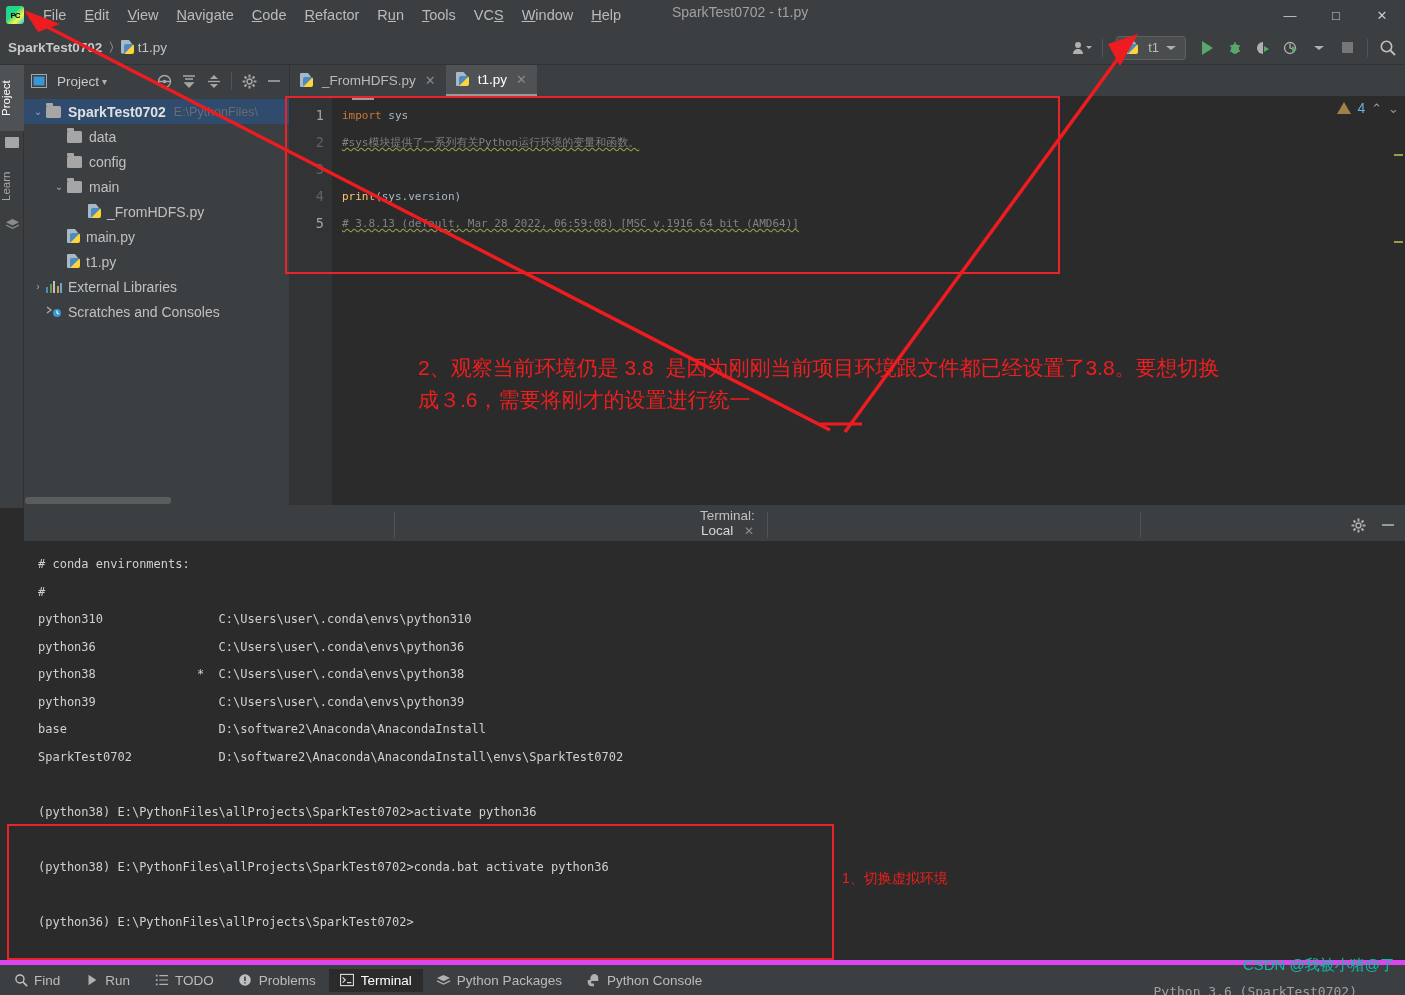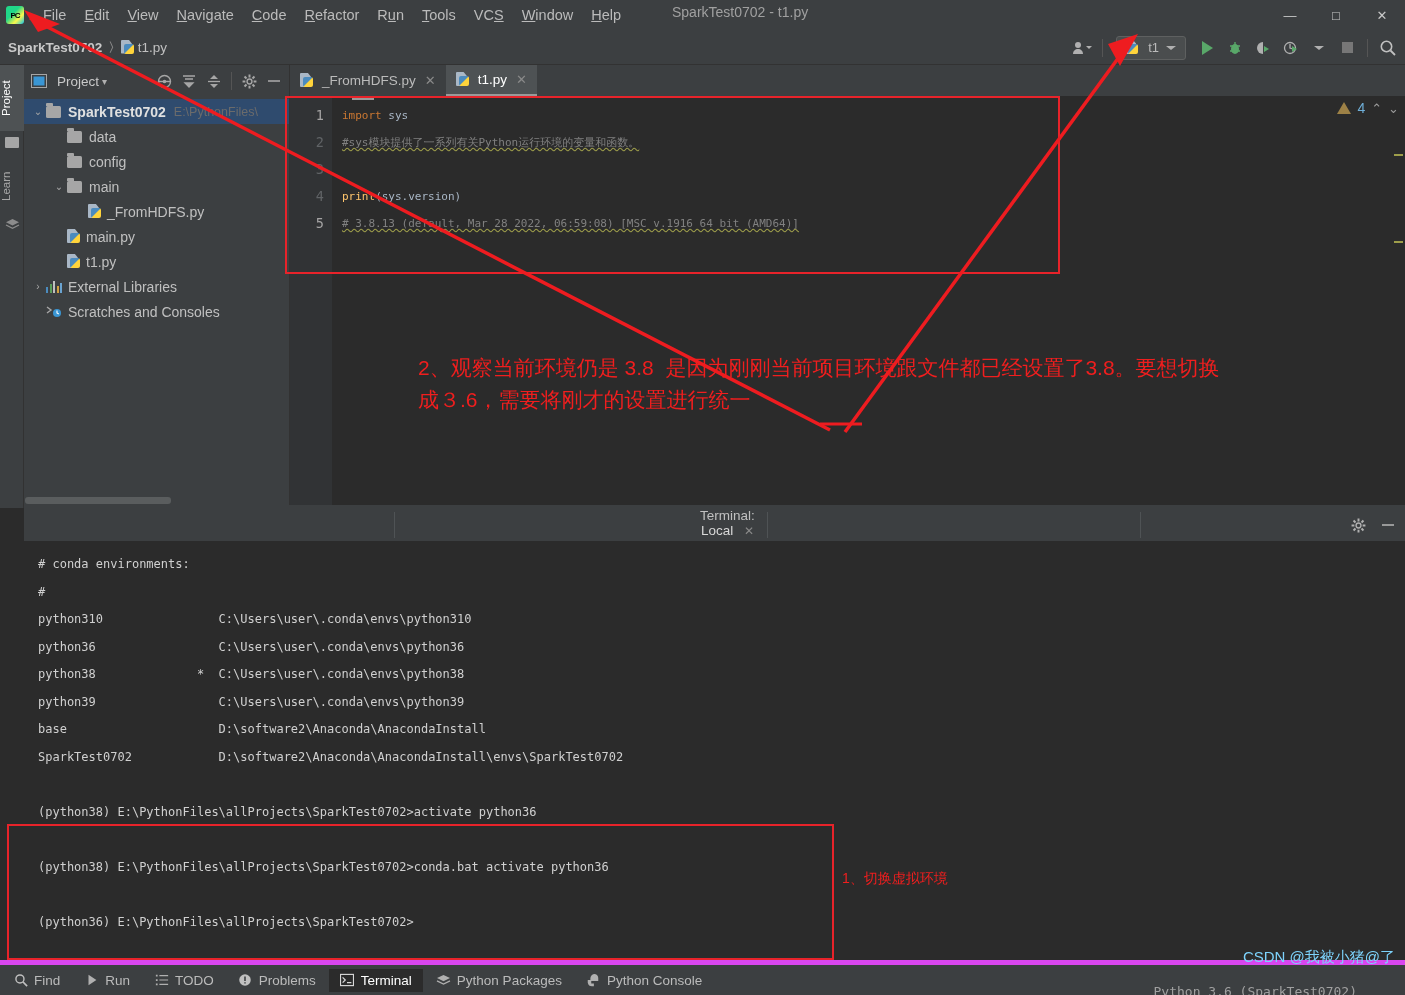--- a/index.html
+++ b/index.html
@@ -149,21 +149,21 @@
     font-family:"DejaVu Sans Mono", monospace; font-size:12px; color:#d0d0d0;
     line-height:27.5px; white-space:pre;
   }
 
   
   .bottombar { position:absolute;left:0;bottom:0;width:1405px;height:35px;background:#3c3f41;
                display:flex;align-items:center;border-top:5px solid #d946ef;}
   .bb-item { display:flex;align-items:center;gap:6px;padding:4px 11px;font-size:13.5px;color:#bbbbbb;margin-left:2px;}
   .bb-item.active{background:#2b2b2b;color:#ffffff;}
   .bb-ico{width:15px;height:15px;display:flex;align-items:center;justify-content:center;font-size:12px;color:#b0b0b0;}
-  .watermark{position:absolute;right:10px;bottom:28px;font-size:15px;color:#7dd3fc;}
+  .watermark{position:absolute;right:10px;bottom:20px;font-size:15px;color:#14b8a6;}
   .statuscut{position:absolute;right:48px;bottom:-4px;font-size:13px;color:#a0a0a0;font-family:"DejaVu Sans Mono",monospace;}
 
   
   .ann-box { position:absolute; border:2px solid #e8232a; pointer-events:none; }
   .ann-text { position:absolute; color:#f01e1e; font-size:21px; line-height:32px; white-space:pre; }
   svg.overlay { position:absolute; left:0; top:0; width:1405px; height:995px; pointer-events:none; }
 </style>
 </head>
 <body>
 

